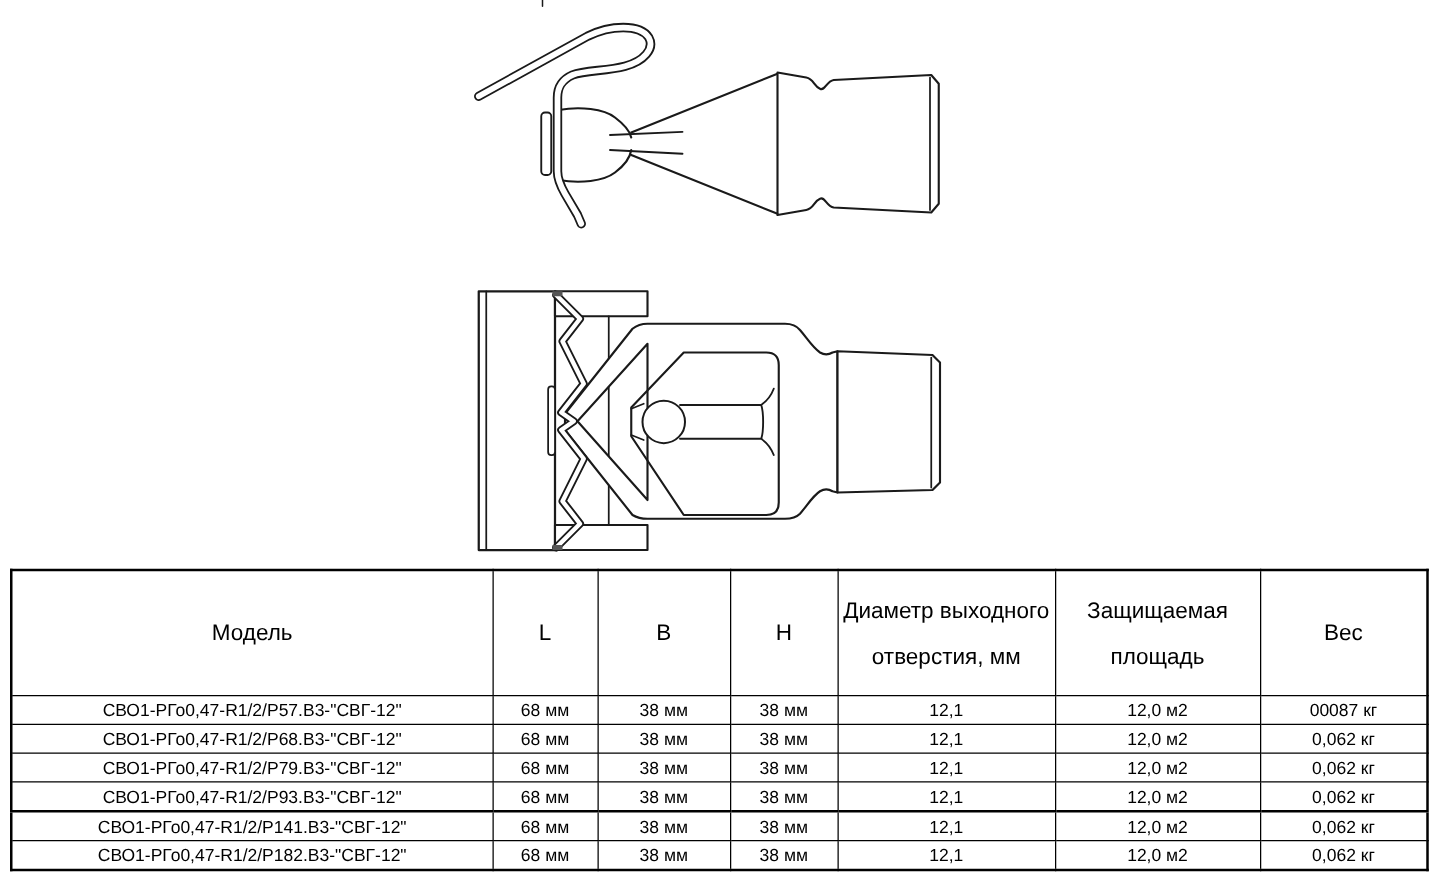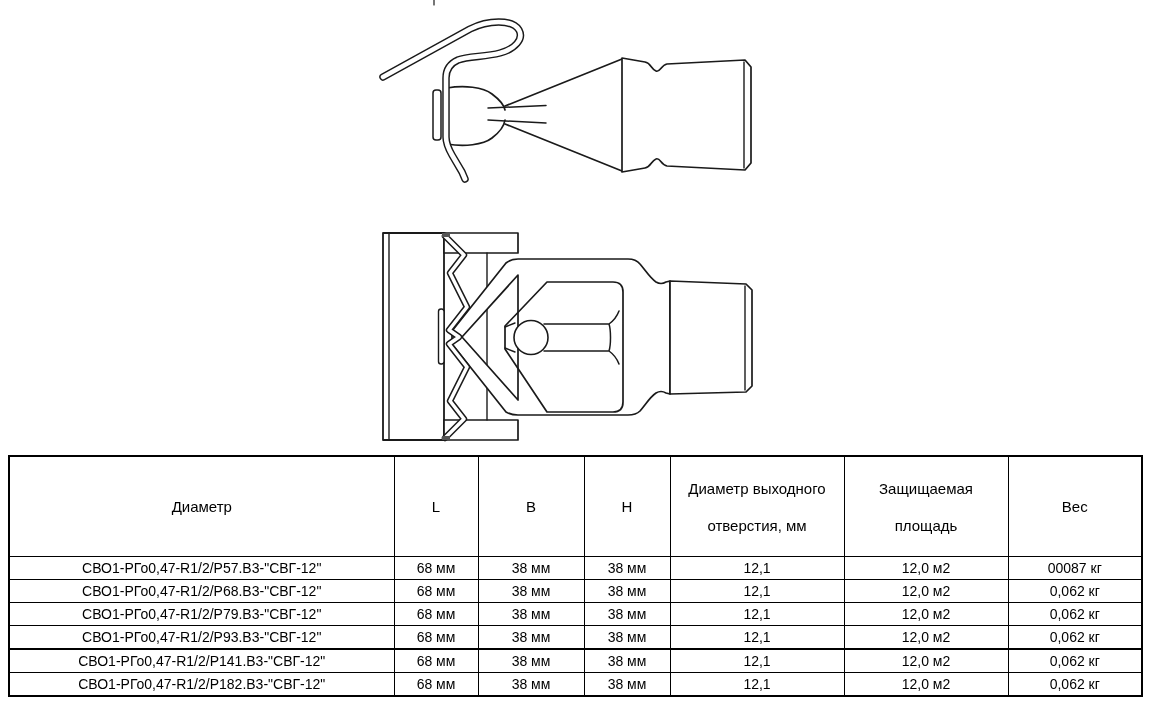--- a/index.html
+++ b/index.html
@@ -3,21 +3,21 @@
 <meta charset="utf-8">
 <style>
   html,body{margin:0;padding:0;background:#ffffff;}
   #page{position:relative;width:1150px;height:713px;background:#ffffff;overflow:hidden;
         font-family:"Liberation Sans",sans-serif;color:#000;}
   #drawings{position:absolute;left:0;top:0;}
   #spec-table{position:absolute;left:8px;top:455px;width:1133px;border-collapse:collapse;
               table-layout:fixed;border:2px solid #000;}
   #spec-table th,#spec-table td{border:1px solid #000;padding:0;text-align:center;
               vertical-align:middle;font-weight:400;overflow:hidden;white-space:nowrap;}
-  #spec-table th{height:99px;font-size:15px;}
+  #spec-table th{height:99px;font-size:18px;}
   #spec-table td{height:22px;font-size:14px;}
   #spec-table tr.thick-top td{border-top:2px solid #000;}
   .hdr-line{display:block;line-height:37px;}
   svg path,svg line,svg rect,svg circle{vector-effect:non-scaling-stroke;}
 </style>
 </head>
 <body>
 
 <div id="page">
 
@@ -90,21 +90,21 @@
         <col style="width: 84px;">
         <col style="width: 106px;">
         <col style="width: 86px;">
         <col style="width: 174px;">
         <col style="width: 164px;">
         <col style="width: 134px;">
       </colgroup>
     <thead>
         <tr>
           <th>
-            <span class="hdr-line">Диаметр</span>
+            <span class="hdr-line">Модель</span>
           </th>
           <th>
             <span class="hdr-line">L</span>
           </th>
           <th>
             <span class="hdr-line">B</span>
           </th>
           <th>
             <span class="hdr-line">H</span>
           </th>

